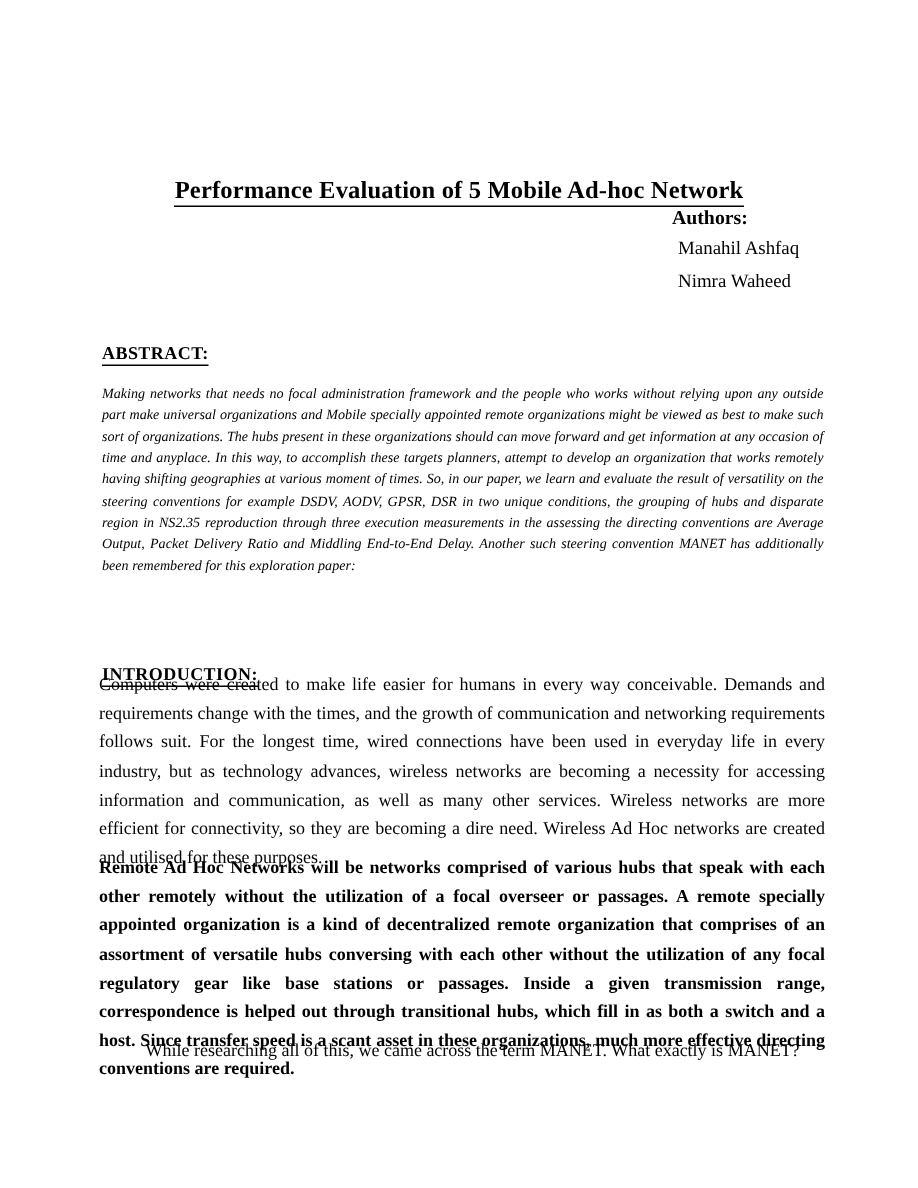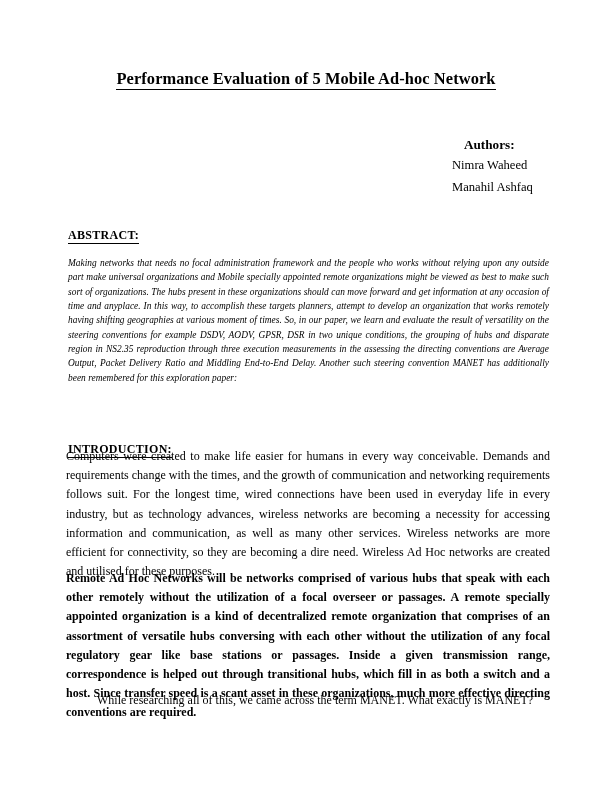--- a/index.html
+++ b/index.html
@@ -30,40 +30,40 @@
     top: 66px;
     width: 480px;
     text-align: center;
   }
   .title-line {
     font-size: 16.4px;
     font-weight: bold;
     line-height: 26px;
     letter-spacing: 0.1px;
     white-space: nowrap;
+    margin-top: 48px;
   }
   .title-line span {
     border-bottom: 1.6px solid #000;
     padding-bottom: 1px;
   }
 
   
   .authors-block {
     position: absolute;
     left: 440px;
     top: 134px;
     width: 160px;
     text-align: left;
   }
   .authors-label {
     font-size: 13.2px;
     font-weight: bold;
     line-height: 21px;
     padding-left: 8px;
-    margin-left: 16px;
   }
   .author-name {
     font-size: 12.6px;
     line-height: 21.5px;
     padding-left: 12px;
     white-space: nowrap;
   }
 
   
   .heading {
@@ -112,22 +112,22 @@
 <body>
 
 <div class="page">
 
   <div class="title-block">
     <div class="title-line"><span>Performance Evaluation of 5 Mobile Ad-hoc Network</span></div>
   </div>
 
   <div class="authors-block">
     <div class="authors-label">Authors:</div>
+    <div class="author-name">Manahil Ashfaq</div>
     <div class="author-name">Nimra Waheed</div>
-    <div class="author-name">Manahil Ashfaq</div>
   </div>
 
   <div class="heading" id="abstract-heading"><span>ABSTRACT:</span></div>
 
   <div class="abstract-body">Making networks that needs no focal administration framework and the people who works without relying upon any outside part make universal organizations and Mobile specially appointed remote organizations might be viewed as best to make such sort of organizations. The hubs present in these organizations should can move forward and get information at any occasion of time and anyplace. In this way, to accomplish these targets planners, attempt to develop an organization that works remotely having shifting geographies at various moment of times. So, in our paper, we learn and evaluate the result of versatility on the steering conventions for example DSDV, AODV, GPSR, DSR in two unique conditions, the grouping of hubs and disparate region in NS2.35 reproduction through three execution measurements in the assessing the directing conventions are Average Output, Packet Delivery Ratio and Middling End-to-End Delay. Another such steering convention MANET has additionally been remembered for this exploration paper:</div>
 
   <div class="heading" id="introduction-heading"><span>INTRODUCTION:</span></div>
 
   <div class="intro-body" id="intro-p1">Computers were created to make life easier for humans in every way conceivable. Demands and requirements change with the times, and the growth of communication and networking requirements follows suit. For the longest time, wired connections have been used in everyday life in every industry, but as technology advances, wireless networks are becoming a necessity for accessing information and communication, as well as many other services. Wireless networks are more efficient for connectivity, so they are becoming a dire need. Wireless Ad Hoc networks are created and utilised for these purposes.</div>
   <div class="intro-body" id="intro-p2">Remote Ad Hoc Networks will be networks comprised of various hubs that speak with each other remotely without the utilization of a focal overseer or passages. A remote specially appointed organization is a kind of decentralized remote organization that comprises of an assortment of versatile hubs conversing with each other without the utilization of any focal regulatory gear like base stations or passages. Inside a given transmission range, correspondence is helped out through transitional hubs, which fill in as both a switch and a host. Since transfer speed is a scant asset in these organizations, much more effective directing conventions are required.</div>

